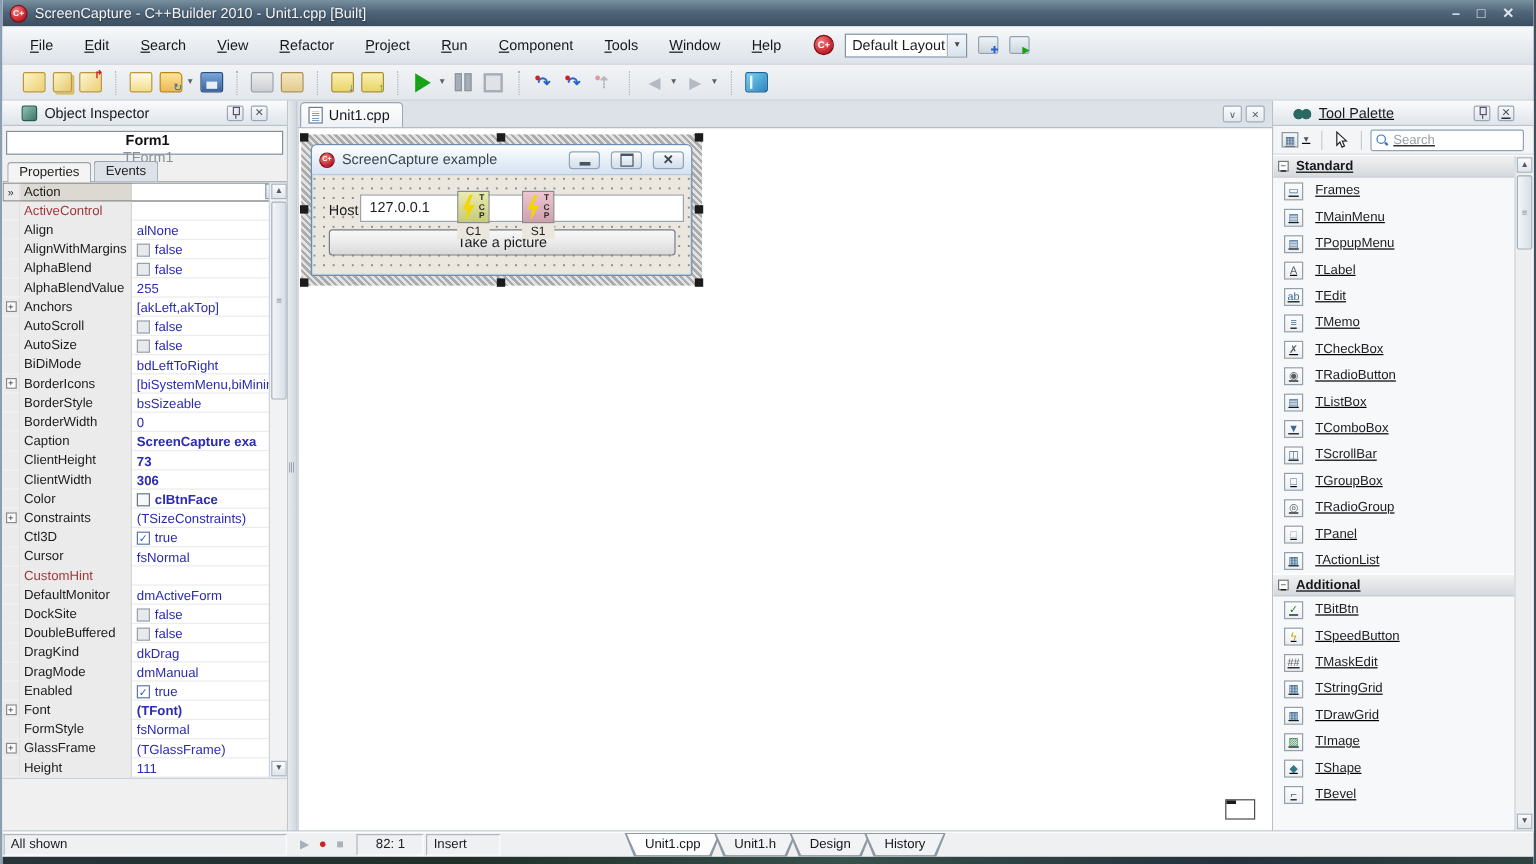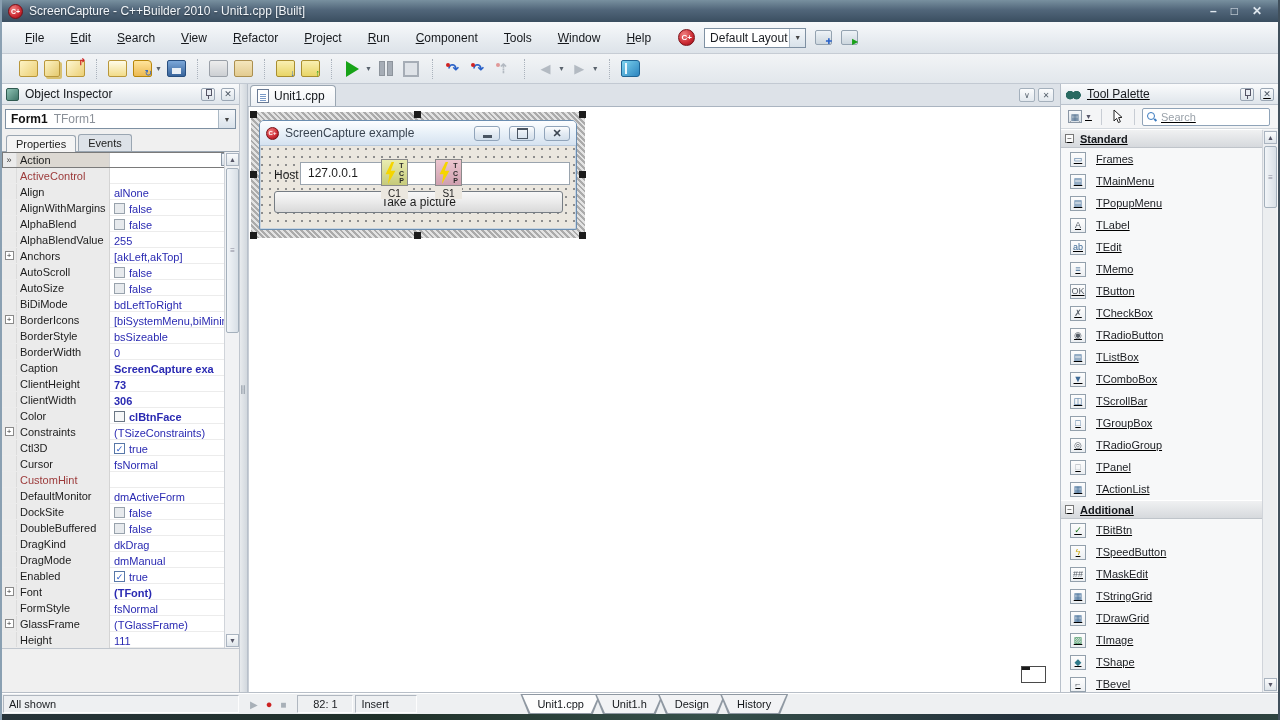--- a/index.html
+++ b/index.html
@@ -71,33 +71,33 @@
   .k-back::before { content:"◀"; color:#b3bac2; font-size:13px; }
   .k-fwd::before  { content:"▶"; color:#b3bac2; font-size:13px; }
   .k-book { background:linear-gradient(135deg,#7cd2ee,#2d85bf); border:1px solid #1f6494; border-radius:2px 3px 3px 2px; }
   .k-book::after { content:""; position:absolute; left:3px; top:2px; bottom:2px; width:2px; background:#e8f6fc; }
 
   
   .main { position:absolute; top:84px; left:0; right:0; height:609px; display:flex; background:#e7eaee; }
 
   
   .phead { height:21px; background:linear-gradient(#fafbfc,#dfe5eb); border-bottom:1px solid #bac2cc;
-    display:flex; align-items:center; gap:6px; padding:0 4px; }
+    display:flex; align-items:center; gap:6px; padding:0 16px; }
   .phead .ptitle { font-size:12px; color:#16191d; flex:1; }
   .pbtn { width:14px; height:13px; border:1px solid #9aa6b4; background:linear-gradient(#f8fafc,#dde4ea);
     border-radius:2px; display:flex; align-items:center; justify-content:center; font-size:9px; color:#4a5562; }
   .pin-g { position:relative; width:7px; height:10px; }
   .pin-g::before { content:""; position:absolute; top:0; left:1px; width:4px; height:5px; background:#e8ecf2; border:1px solid #556; }
   .pin-g::after  { content:""; position:absolute; top:7px; left:3px; width:1px; height:3px; background:#556; }
 
   
   .oi { width:238px; background:#f0f0f0; border-right:1px solid #c0c6ce; display:flex; flex-direction:column; position:relative; }
   .oi-hicon { width:13px; height:13px; border-radius:2px; background:linear-gradient(135deg,#8fc3b4,#3f7668); border:1px solid #2f5a50; }
   .oi-combo { margin:4px 3px 2px 3px; height:20px; border:1px solid #7e90a2; background:#fff;
-    display:flex; align-items:center; font-size:12px; }
+    display:flex; align-items:center; font-size:12px;flex-direction:column; }
   .oi-combo .nm { font-weight:bold; color:#111; padding-left:5px; }
   .oi-combo .tp { color:#8a9098; padding-left:6px; flex:1; }
   .oi-combo .dd { width:17px; height:18px; background:linear-gradient(#f4f7fa,#d9e2ea); border-left:1px solid #aab8c4;
     display:flex; align-items:center; justify-content:center; font-size:7px; color:#444; }
   .oi-tabs { display:flex; padding:3px 4px 0 4px; border-bottom:1px solid #9aa6b2; height:21px; }
   .oi-tab { font-size:11px; padding:2px 9px 3px 9px; border:1px solid #9aa6b2; border-bottom:none;
     border-radius:3px 3px 0 0; margin-right:2px; color:#222; background:#dde2e8; }
   .oi-tab.active { background:#f4f4f4; font-weight:normal; position:relative; top:1px; }
   .grid { position:relative; height:497px; background:#fff; border-bottom:1px solid #c0c6ce; overflow:hidden; }
   .prow { position:relative; height:16px; display:flex; border-bottom:1px solid #ececec; }
@@ -666,24 +666,20 @@
           </div>
           <div class="tp-item">
             <span class="picon" style="color: rgb(61, 106, 150);">ab</span>
             <span class="plabel">TEdit</span>
           </div>
           <div class="tp-item">
             <span class="picon" style="color: rgb(61, 106, 150);">≡</span>
             <span class="plabel">TMemo</span>
           </div>
           <div class="tp-item">
-            <span class="picon" style="color: rgb(85, 93, 102);">OK</span>
-            <span class="plabel">TButton</span>
-          </div>
-          <div class="tp-item">
             <span class="picon" style="color: rgb(85, 93, 102);">✗</span>
             <span class="plabel">TCheckBox</span>
           </div>
           <div class="tp-item">
             <span class="picon" style="color: rgb(85, 93, 102);">◉</span>
             <span class="plabel">TRadioButton</span>
           </div>
           <div class="tp-item">
             <span class="picon" style="color: rgb(61, 106, 150);">▤</span>
             <span class="plabel">TListBox</span>

